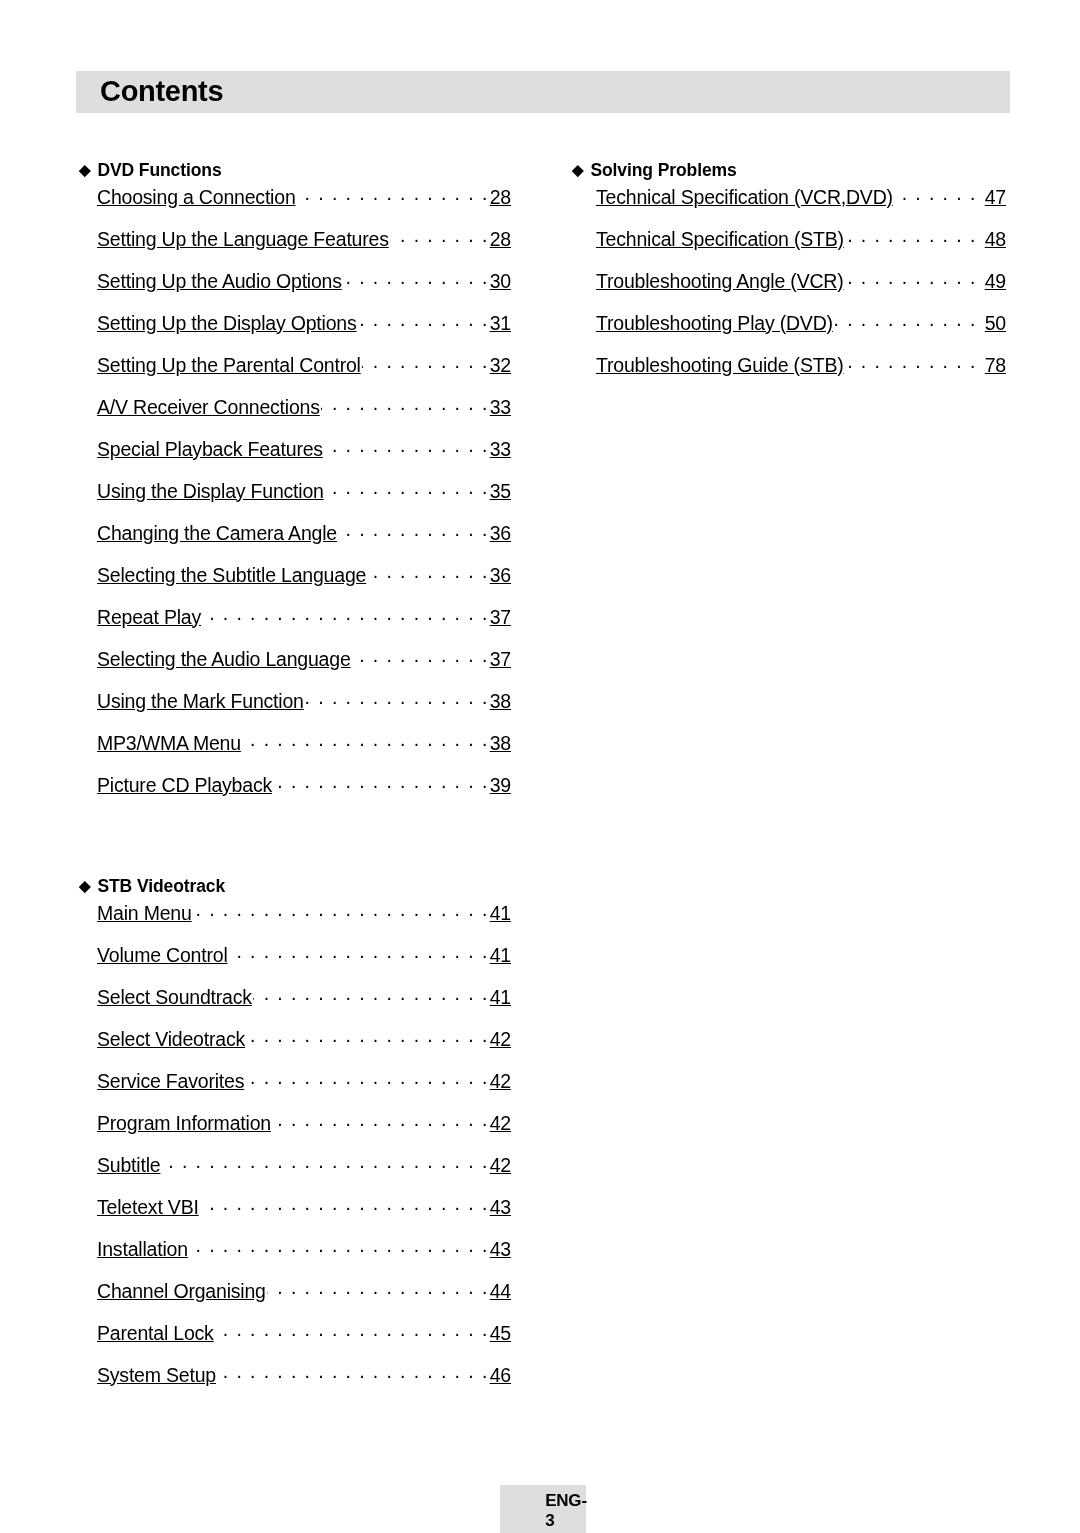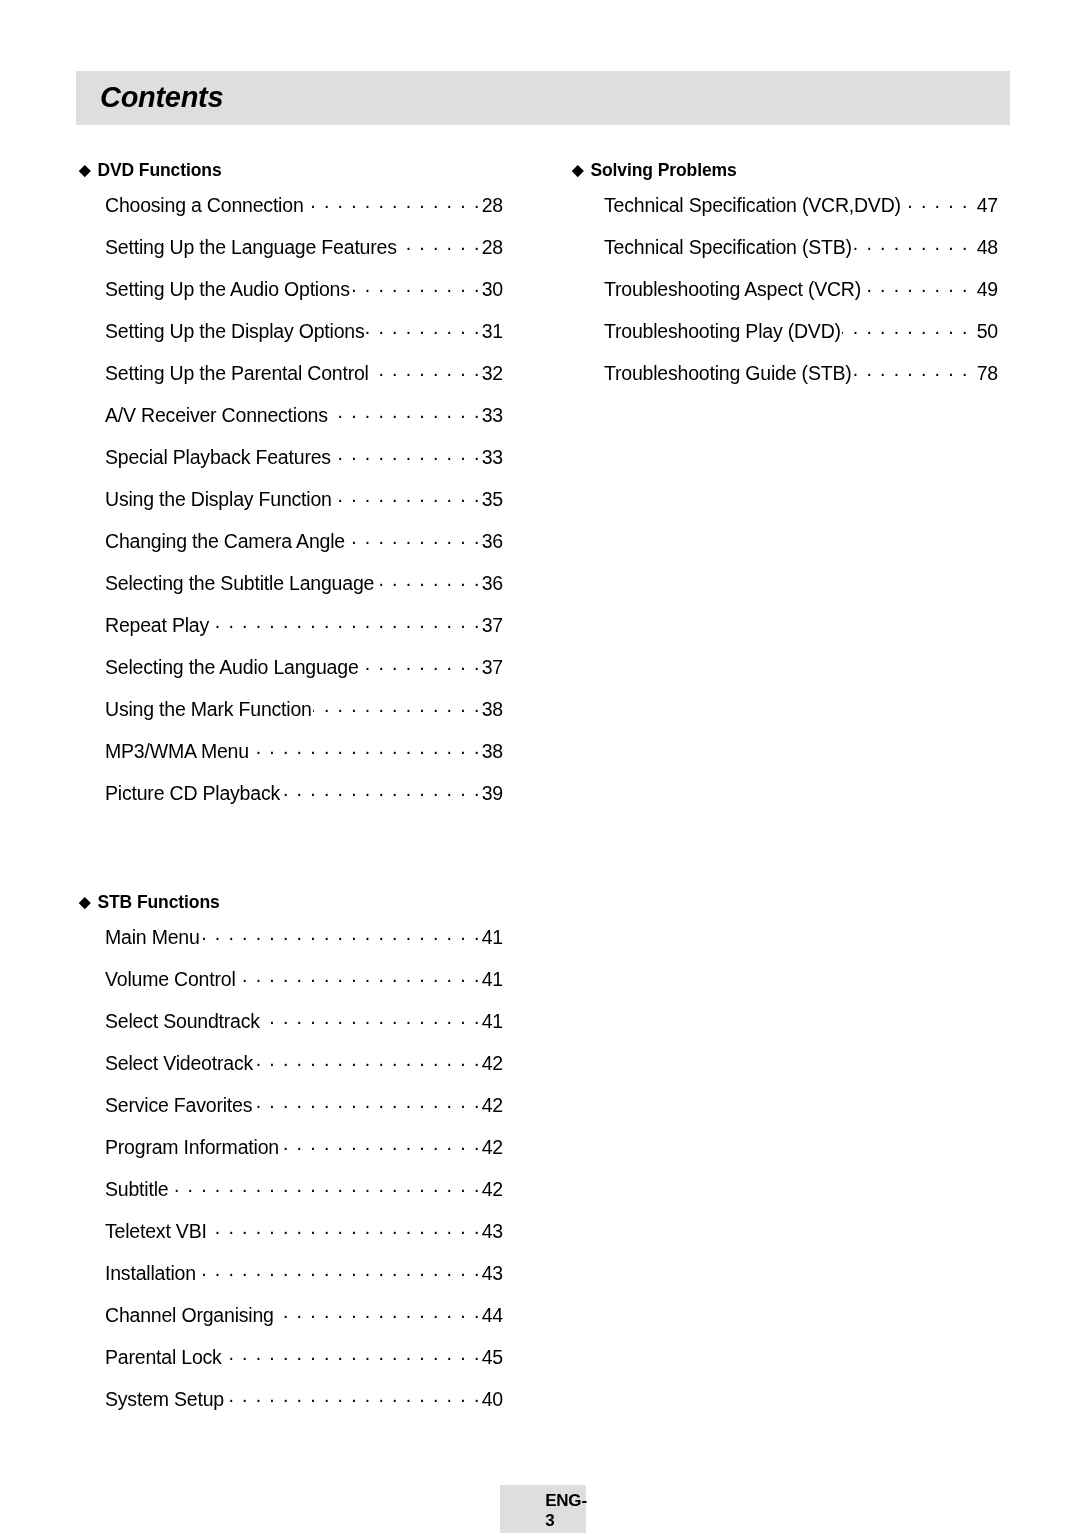--- a/index.html
+++ b/index.html
@@ -16,23 +16,22 @@
     color: #000000;
     overflow: hidden;
   }
 
   
   #header-bar {
     position: absolute;
     left: 76px;
     top: 71px;
     width: 934px;
-    height: 54px;
+    height: 42px;
     background: #dedede;
-    font-style: italic;
   }
   #page-title {
     position: absolute;
     left: 24px;
     top: 50%;
     transform: translateY(-52%);
     font-size: 29px;
     font-weight: bold;
     letter-spacing: -0.3px;
     white-space: nowrap;
@@ -66,22 +65,23 @@
     font-size: 15px;
     line-height: 1;
     margin-right: 7px;
     position: relative;
     top: -1px;
   }
 
   
   .toc-list {
     list-style: none;
-    margin: 8px;
+    margin: 0;
     padding: 0;
+    text-decoration: underline;
   }
   .toc-entry {
     display: flex;
     align-items: baseline;
     height: 42px;
     font-size: 19.5px;
     letter-spacing: -0.2px;
     white-space: nowrap;
   }
   #column-left  .toc-entry { padding-left: 18px; }
@@ -236,21 +236,21 @@
         <li class="toc-entry">
           <span class="entry-label">Picture CD Playback</span>
           <span class="entry-gap"></span>
           <span class="entry-leader"></span>
           <span class="entry-page">39</span>
         </li>
       </ul>
       <div class="section-gap"></div>
       <div class="section-heading">
         <span class="bullet-diamond">◆</span>
-        <span>STB Functions</span>
+        <span>STB Videotrack</span>
       </div>
       <ul class="toc-list">
         <li class="toc-entry">
           <span class="entry-label">Main Menu</span>
           <span class="entry-gap"></span>
           <span class="entry-leader"></span>
           <span class="entry-page">41</span>
         </li>
         <li class="toc-entry">
           <span class="entry-label">Volume Control</span>
@@ -309,21 +309,21 @@
         <li class="toc-entry">
           <span class="entry-label">Parental Lock</span>
           <span class="entry-gap"></span>
           <span class="entry-leader"></span>
           <span class="entry-page">45</span>
         </li>
         <li class="toc-entry">
           <span class="entry-label">System Setup</span>
           <span class="entry-gap"></span>
           <span class="entry-leader"></span>
-          <span class="entry-page">40</span>
+          <span class="entry-page">46</span>
         </li>
       </ul>
     </div>
   <div class="column" id="column-right">
       <div class="section-heading">
         <span class="bullet-diamond">◆</span>
         <span>Solving Problems</span>
       </div>
       <ul class="toc-list">
         <li class="toc-entry page-spaced">
@@ -332,21 +332,21 @@
           <span class="entry-leader"></span>
           <span class="entry-page">47</span>
         </li>
         <li class="toc-entry page-spaced">
           <span class="entry-label">Technical Specification (STB)</span>
           <span class="entry-gap"></span>
           <span class="entry-leader"></span>
           <span class="entry-page">48</span>
         </li>
         <li class="toc-entry page-spaced">
-          <span class="entry-label">Troubleshooting Aspect (VCR)</span>
+          <span class="entry-label">Troubleshooting Angle (VCR)</span>
           <span class="entry-gap"></span>
           <span class="entry-leader"></span>
           <span class="entry-page">49</span>
         </li>
         <li class="toc-entry page-spaced">
           <span class="entry-label">Troubleshooting Play (DVD)</span>
           <span class="entry-gap"></span>
           <span class="entry-leader"></span>
           <span class="entry-page">50</span>
         </li>

